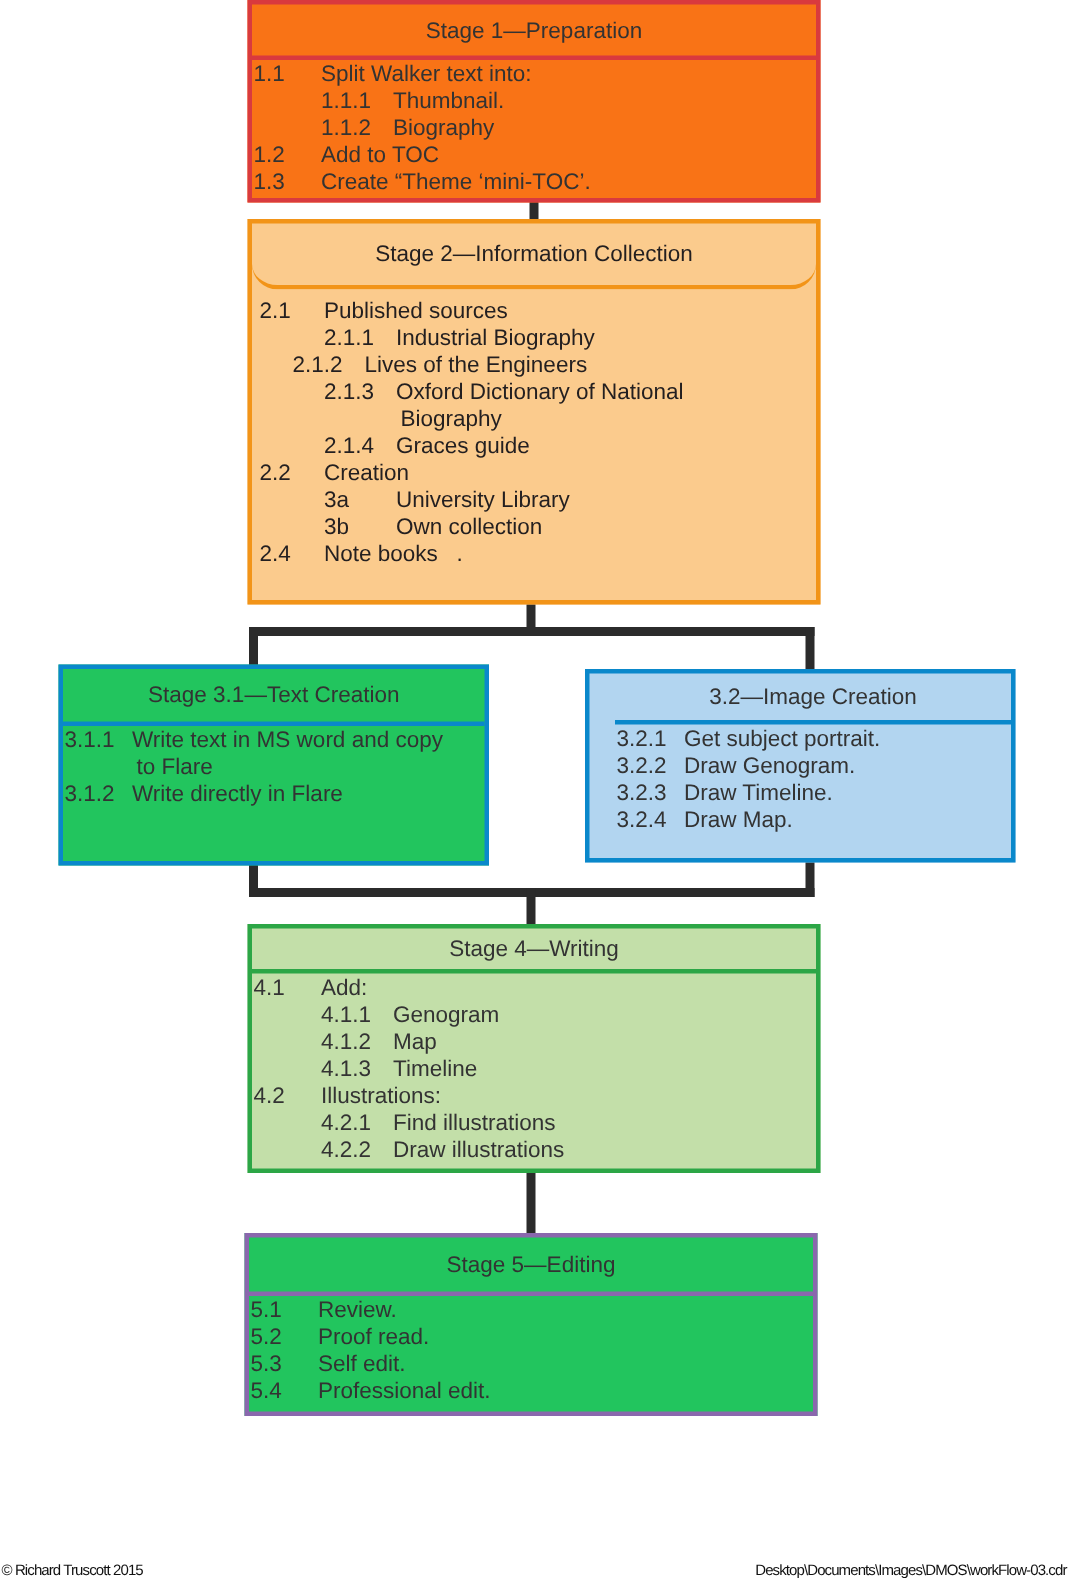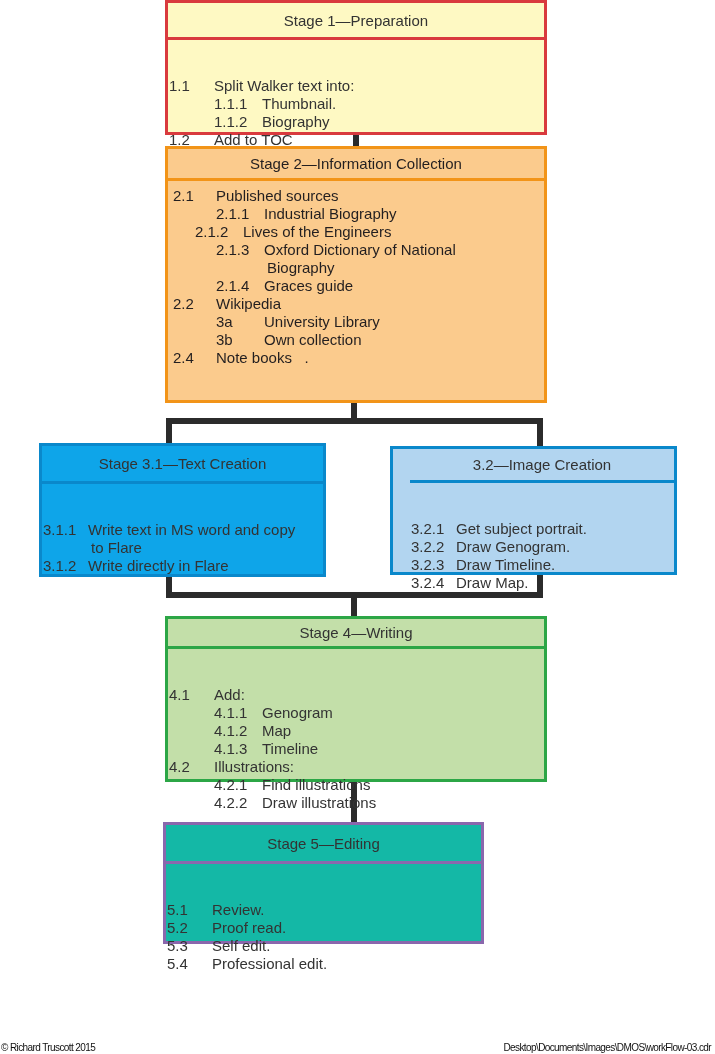--- a/index.html
+++ b/index.html
@@ -6,34 +6,34 @@
   body { width:715px; height:1054px; background:#ffffff; position:relative; overflow:hidden;
          font-family:"Liberation Sans", sans-serif; color:#231f20; }
   .box { position:absolute; box-sizing:border-box; border:3px solid; }
   .hdr { box-sizing:border-box; border-bottom:3px solid; text-align:center; font-size:15px; display:flex; align-items:center; justify-content:center; }
   .body { font-size:15px; line-height:18px; padding:1px 0 0 1px; }
   .row { display:flex; white-space:nowrap; }
   .n1 { width:45px; flex:none; }
   .n2 { margin-left:45px; width:48px; flex:none; }
   .n3 { width:45px; flex:none; }
   .line { position:absolute; background:#2b2b2b; }
-  #s1 { left:165px; top:0px; width:382px; height:135px; background:#fef9c3; border-color:#d93a3e; }
+  #s1 { left:165px; top:0px; width:382px; height:135px; background:#f97316; border-color:#d93a3e; }
   #s1 .hdr { height:37px; border-color:#d93a3e; color:#333; }
   #s2 { left:165px; top:146px; width:382px; height:257px; background:#fbcb8d; border-color:#f29418; }
-  #s2 .hdr { height:32px; border-color:#f29418; color:#231f20; }
+  #s2 .hdr { height:44px; border-color:#f29418; color:#231f20;border-radius:17px; }
   #s2 .body { padding:6px 0 0 5px; }
-  #s31 { left:39px; top:443px; width:287px; height:134px; background:#0ea5e9; border-color:#0a88cb; }
+  #s31 { left:39px; top:443px; width:287px; height:134px; background:#22c55e; border-color:#0a88cb; }
   #s31 .hdr { height:38px; border-color:#0a88cb; color:#333; }
   #s32 { left:390px; top:446px; width:287px; height:129px; background:#b2d5f0; border-color:#0a88cb;padding-left:17px; }
   #s32 .hdr { height:34px; border-color:#0a88cb; color:#333; }
   #s4 { left:165px; top:616px; width:382px; height:166px; background:#c3dfa9; border-color:#2ca646; }
   #s4 .hdr { height:30px; border-color:#2ca646; color:#333; }
-  #s5 { left:163px; top:822px; width:321px; height:122px; background:#14b8a6; border-color:#8a67ad; }
+  #s5 { left:163px; top:822px; width:382px; height:122px; background:#22c55e; border-color:#8a67ad; }
   #s5 .hdr { height:39px; border-color:#8a67ad; color:#333; }
-  .gray { color:#333;margin-top:36px; }
+  .gray { color:#333; }
   .wide .n1 { width:43px; }
   #footer-left { position:absolute; left:1px; top:1042px; font-size:10px; letter-spacing:-0.6px; color:#111; }
   #footer-right { position:absolute; right:4px; top:1042px; font-size:10px; letter-spacing:-0.6px; color:#111;padding-left:20px; }
 </style>
 </head>
 <body>
 
 <div class="line" style="left:353px;top:134px;width:6px;height:13px;"></div>
 <div class="line" style="left:351px;top:402px;width:6px;height:18px;"></div>
 <div class="line" style="left:166px;top:418px;width:377px;height:6px;"></div>
@@ -92,21 +92,21 @@
       </div>
     <div class="row">
         <span style="margin-left:94px">Biography</span>
       </div>
     <div class="row">
         <span class="n2" style="margin-left:43px">2.1.4</span>
         <span>Graces guide</span>
       </div>
     <div class="row wide">
         <span class="n1">2.2</span>
-        <span>Wikipedia</span>
+        <span>Creation</span>
       </div>
     <div class="row">
         <span class="n2" style="margin-left:43px">3a</span>
         <span>University Library</span>
       </div>
     <div class="row">
         <span class="n2" style="margin-left:43px">3b</span>
         <span>Own collection</span>
       </div>
     <div class="row wide">

